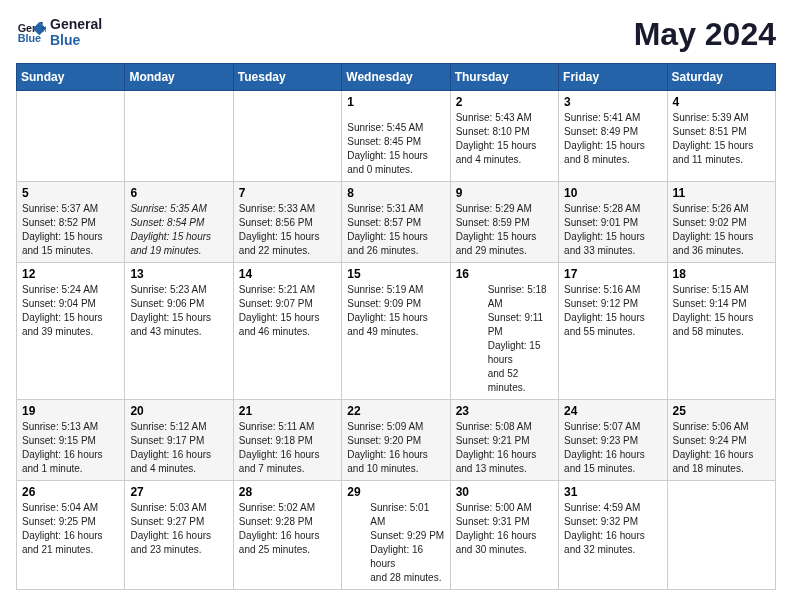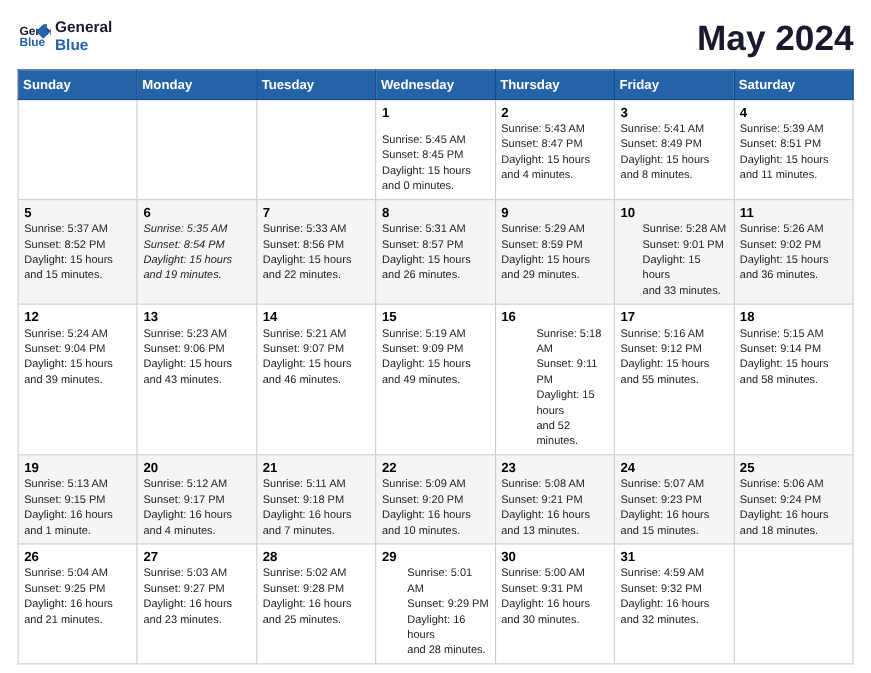--- a/index.html
+++ b/index.html
@@ -119,21 +119,21 @@
         <td>
           <span class="day-num">1</span>
           <div class="day-info" style="white-space: pre-line; margin-top: 12px;">Sunrise: 5:45 AM
 Sunset: 8:45 PM
 Daylight: 15 hours
 and 0 minutes.</div>
         </td>
         <td>
           <span class="day-num">2</span>
           <div class="day-info" style="white-space: pre-line;">Sunrise: 5:43 AM
-Sunset: 8:47 PM
+Sunset: 8:10 PM
 Daylight: 15 hours
 and 4 minutes.</div>
         </td>
         <td>
           <span class="day-num">3</span>
           <div class="day-info" style="white-space: pre-line;">Sunrise: 5:41 AM
 Sunset: 8:49 PM
 Daylight: 15 hours
 and 8 minutes.</div>
         </td>
@@ -176,21 +176,21 @@
         </td>
         <td>
           <span class="day-num">9</span>
           <div class="day-info" style="white-space: pre-line;">Sunrise: 5:29 AM
 Sunset: 8:59 PM
 Daylight: 15 hours
 and 29 minutes.</div>
         </td>
         <td>
           <span class="day-num">10</span>
-          <div class="day-info" style="white-space: pre-line; margin-left: 20px;">Sunrise: 5:28 AM
+          <div class="day-info" style="white-space: pre-line;">Sunrise: 5:28 AM
 Sunset: 9:01 PM
 Daylight: 15 hours
 and 33 minutes.</div>
         </td>
         <td>
           <span class="day-num">11</span>
           <div class="day-info" style="white-space: pre-line;">Sunrise: 5:26 AM
 Sunset: 9:02 PM
 Daylight: 15 hours
 and 36 minutes.</div>

